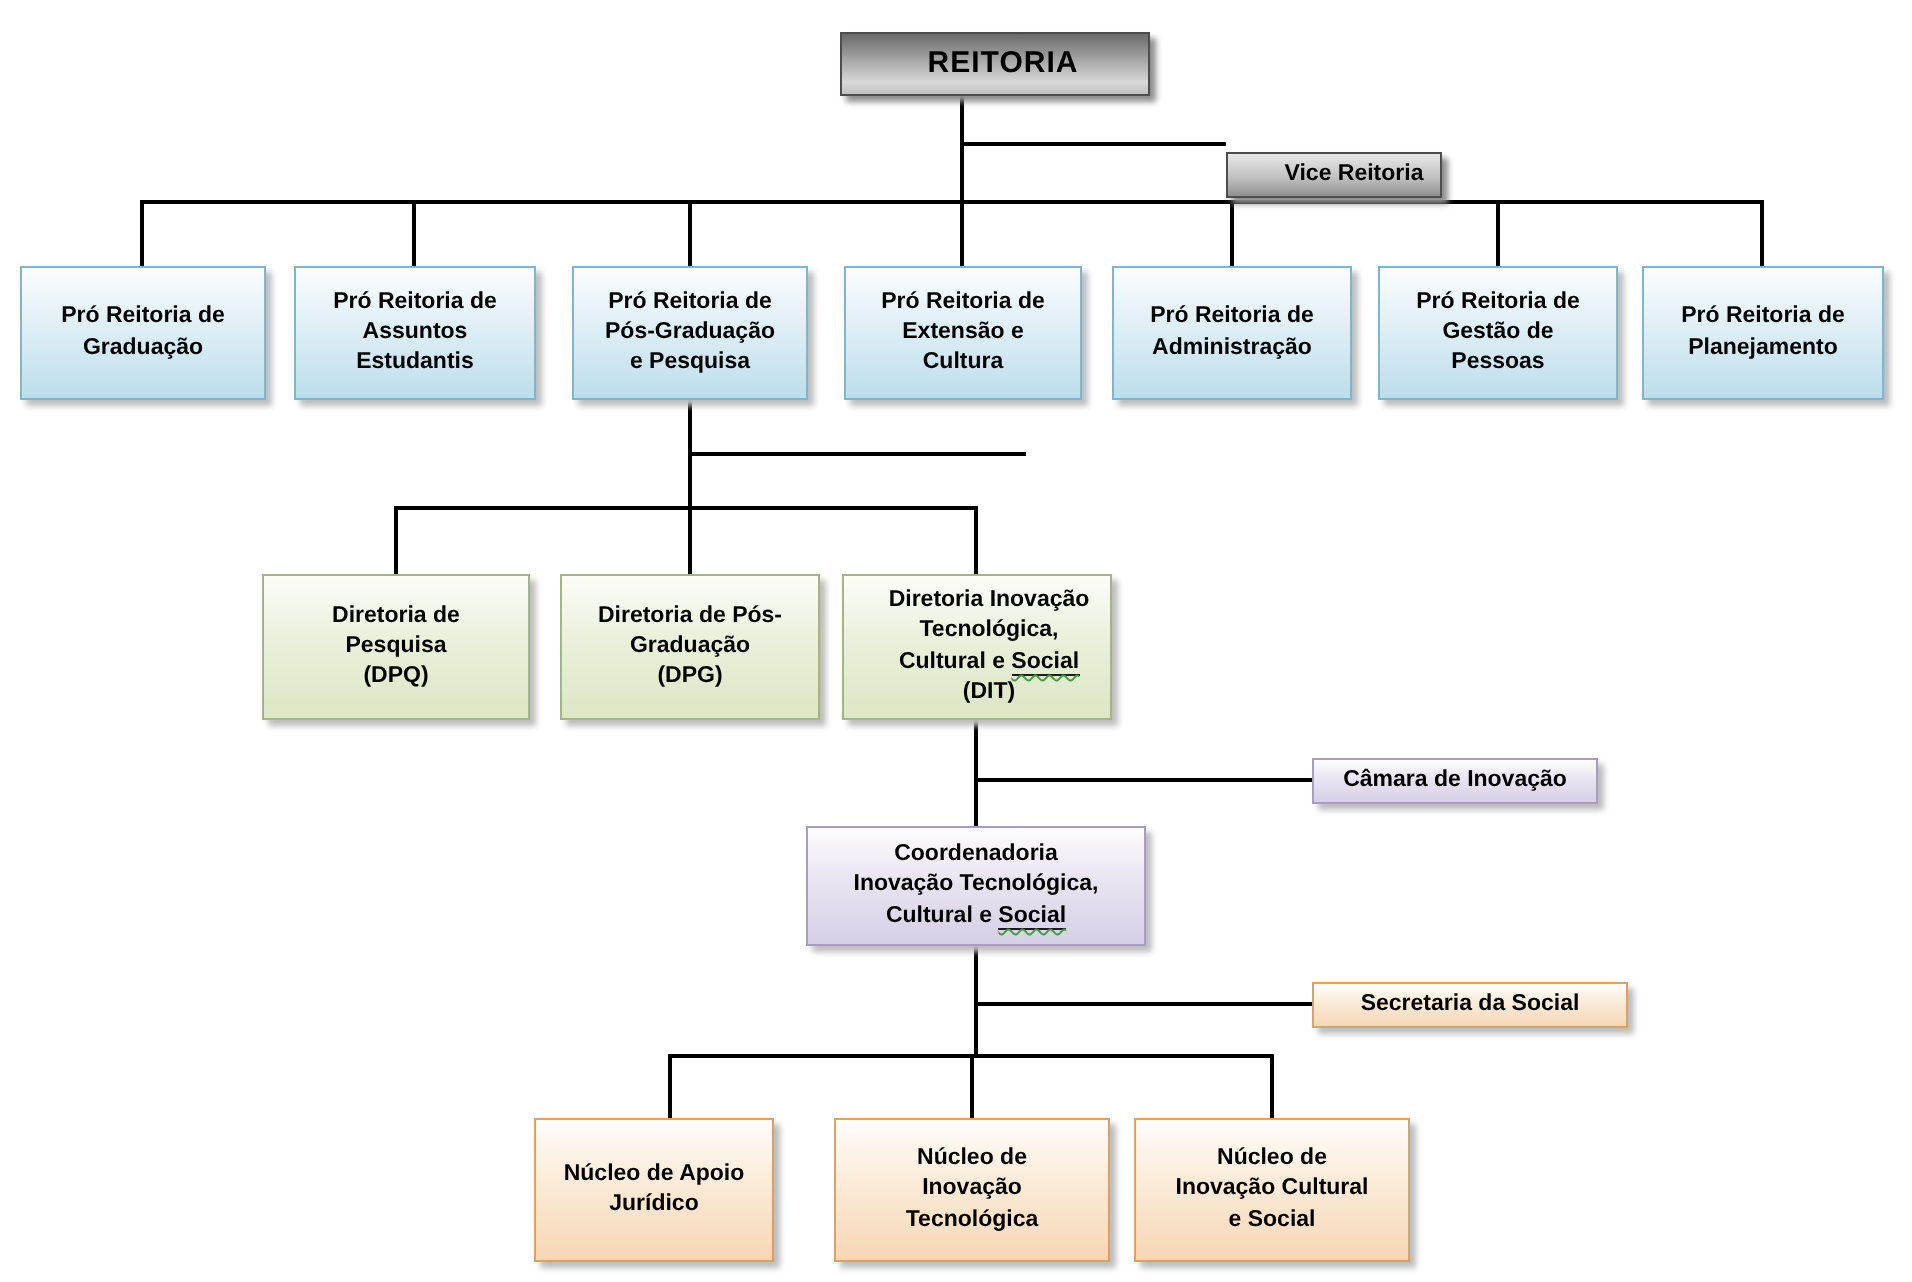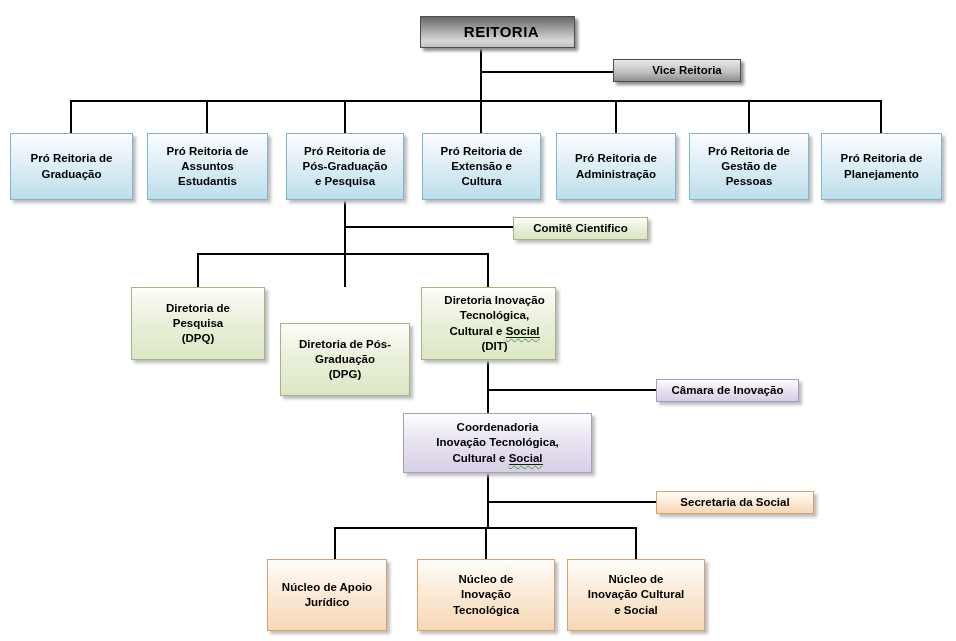--- a/index.html
+++ b/index.html
@@ -100,21 +100,21 @@
   <div class="v" style="left:487px; top:473px; height:55px;"></div>
   <div class="h" style="left:488px; top:501px; width:168px;"></div>
   <div class="h" style="left:334px; top:527px; width:303px;"></div>
   <div class="v" style="left:334px; top:527px; height:32px;"></div>
   <div class="v" style="left:485px; top:527px; height:32px;"></div>
   <div class="v" style="left:635px; top:527px; height:32px;"></div>
 
   <div class="node gray-dark" style="left:420px; top:16px; width:155px; height:32px;padding-left:12px;">
     <span>REITORIA</span>
   </div>
-  <div class="node gray" style="left:613px; top:59px; width:128px; height:23px;padding-left:24px;">
+  <div class="node gray" style="left:613px; top:76px; width:108px; height:23px;padding-left:24px;">
     <span>Vice Reitoria</span>
   </div>
 
   <div class="node blue" style="left:10px; top:133px; width:123px; height:67px;">
     <span>Pró Reitoria de
 Graduação</span>
   </div>
   <div class="node blue" style="left:147px; top:133px; width:121px; height:67px;">
     <span>Pró Reitoria de
 Assuntos
@@ -137,46 +137,43 @@
   <div class="node blue" style="left:689px; top:133px; width:120px; height:67px;">
     <span>Pró Reitoria de
 Gestão de
 Pessoas</span>
   </div>
   <div class="node blue" style="left:821px; top:133px; width:121px; height:67px;">
     <span>Pró Reitoria de
 Planejamento</span>
   </div>
 
-  <div class="node green" style="left:513px; top:217px; width:135px; height:23px;">
-    <span>Comitê Cientifico</span>
-  </div>
 
   <div class="node green" style="left:131px; top:287px; width:134px; height:73px;">
     <span>Diretoria de
 Pesquisa
 (DPQ)</span>
   </div>
-  <div class="node green" style="left:280px; top:287px; width:130px; height:73px;margin-top:36px;">
+  <div class="node green" style="left:280px; top:287px; width:130px; height:73px;">
     <span>Diretoria de Pós-
 Graduação
 (DPG)</span>
   </div>
   <div class="node green" style="left:421px; top:287px; width:135px; height:73px;padding-left:16px;">
     <span><span>Diretoria Inovação
 Tecnológica,
 Cultural e </span><span class="grammar">Social</span><span>
 (DIT)</span></span>
   </div>
 
   <div class="node purple" style="left:656px; top:379px; width:143px; height:23px;">
     <span>Câmara de Inovação</span>
   </div>
 
-  <div class="node purple" style="left:403px; top:413px; width:189px; height:60px;">
+  <div class="node purple" style="left:403px; top:413px; width:170px; height:60px;">
     <span><span>Coordenadoria
 Inovação Tecnológica,
 Cultural e </span><span class="grammar">Social</span></span>
   </div>
 
   <div class="node orange" style="left:656px; top:491px; width:158px; height:23px;">
     <span>Secretaria da Social</span>
   </div>
 
   <div class="node orange" style="left:267px; top:559px; width:120px; height:72px;">

